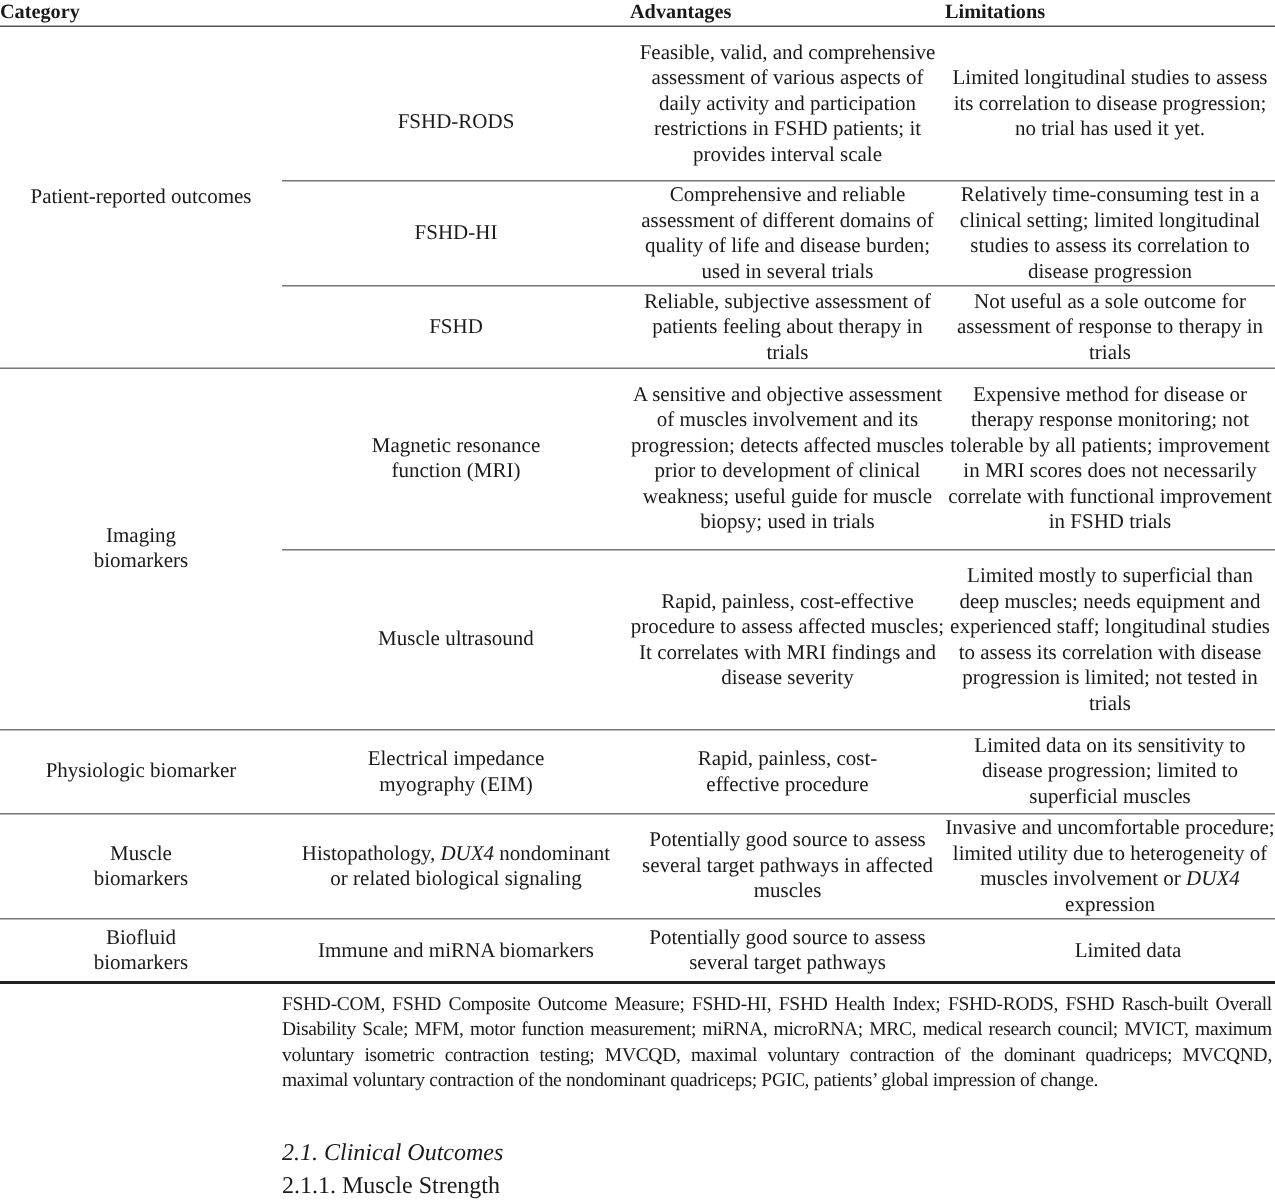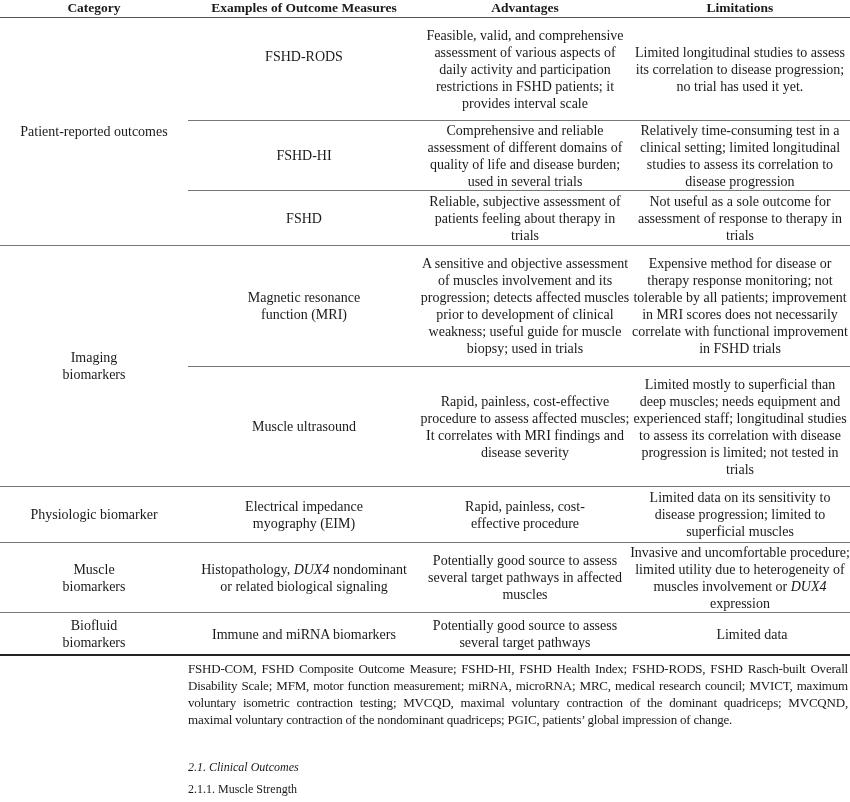--- a/index.html
+++ b/index.html
@@ -3,44 +3,43 @@
 <meta charset="utf-8">
 <style>
   html, body { margin: 0; padding: 0; background: #ffffff; }
   body {
     width: 850px; height: 802px; overflow: hidden; position: relative;
     font-family: "DejaVu Serif", "Liberation Serif", serif;
     color: #1a1a1a;
   }
   .tbl { position: absolute; left: 0; top: 0; width: 850px; }
   .hdr { position: absolute; top: 0; height: 17px; width: 850px; border-bottom: 1.5px solid #555; }
-  .hcell { position: absolute; top: 0; height: 17px; line-height: 15px; text-align: center;
+  .hcell { position: absolute; top: 0; height: 17px; line-height: 15px; text-align: left;
            font-weight: bold; font-size: 13.5px; font-family: "Liberation Serif", serif; }
   .cell { position: absolute; display: flex; align-items: center; justify-content: center;
           text-align: center; font-family: "Liberation Serif", serif; font-size: 14px; line-height: 17px; }
   .line { position: absolute; height: 0; border-top: 1.5px solid #777; }
   .line.thick { border-top: 2px solid #222; }
   .foot { position: absolute; left: 188px; top: 660px; width: 660px;
           font-family: "Liberation Serif", serif; font-size: 13px; line-height: 17px; text-align: justify; letter-spacing: -0.2px; }
-  .sec { position: absolute; left: 188px; font-family: "Liberation Serif", serif; font-size: 12px; }
+  .sec { position: absolute; left: 188px; font-family: "Liberation Serif", serif; font-size: 16px; }
   i { }
 </style>
 </head>
 <body>
 
 <div class="tbl">
   <div class="hdr">
     <div class="hcell" style="left:0;width:188px">Category</div>
-    <div class="hcell" style="left:188px;width:232px">Examples of Outcome Measures</div>
     <div class="hcell" style="left:630px;width:220px">Limitations</div>
     <div class="hcell" style="left:420px;width:210px">Advantages</div>
   </div>
 
   <div class="cell" style="left:0;top:18px;width:188px;height:227px">Patient-reported outcomes</div>
-  <div class="cell" style="left:188px;top:5px;width:232px;height:102px">FSHD-RODS</div>
+  <div class="cell" style="left:188px;top:30px;width:232px;height:102px">FSHD-RODS</div>
   <div class="cell" style="left:420px;top:18px;width:210px;height:102px">Feasible, valid, and comprehensive assessment of various aspects of daily activity and participation restrictions in FSHD patients; it provides interval scale</div>
   <div class="cell" style="left:630px;top:18px;width:220px;height:102px">Limited longitudinal studies to assess its correlation to disease progression; no trial has used it yet.</div>
   <div class="line" style="left:188px;top:120px;width:662px"></div>
 
   <div class="cell" style="left:188px;top:121px;width:232px;height:69px">FSHD-HI</div>
   <div class="cell" style="left:420px;top:121px;width:210px;height:69px">Comprehensive and reliable assessment of different domains of quality of life and disease burden; used in several trials</div>
   <div class="cell" style="left:630px;top:121px;width:220px;height:69px">Relatively time-consuming test in a clinical setting; limited longitudinal studies to assess its correlation to disease progression</div>
   <div class="line" style="left:188px;top:190px;width:662px"></div>
 
   <div class="cell" style="left:188px;top:191px;width:232px;height:54px">FSHD</div>

